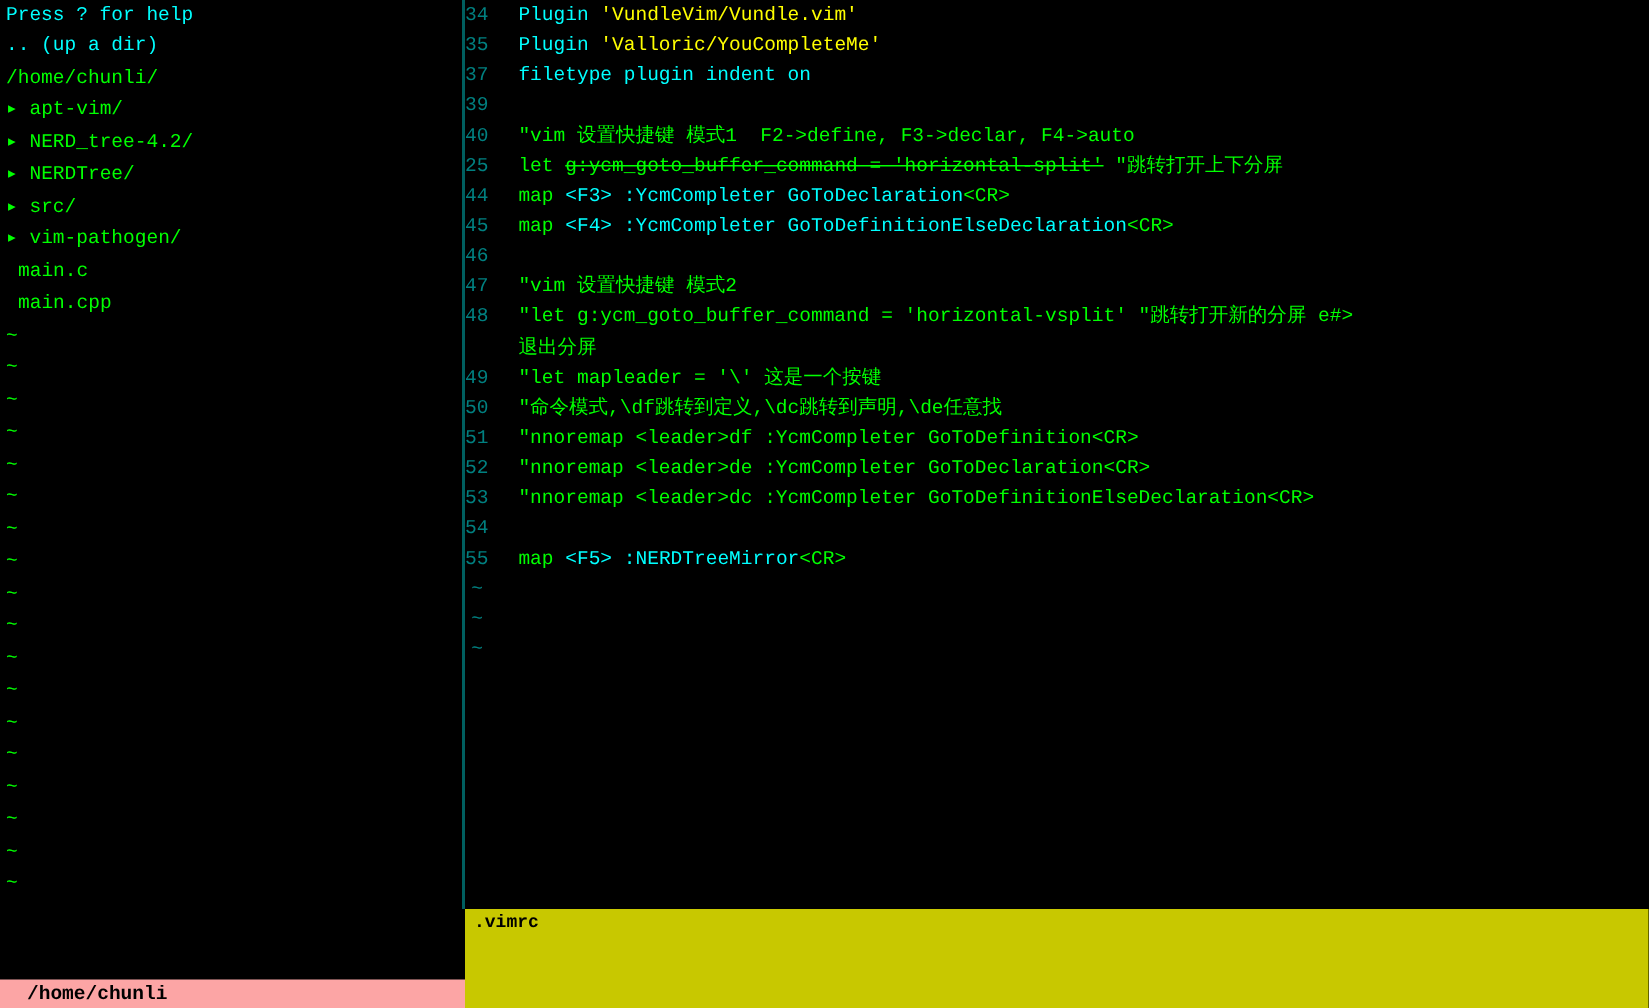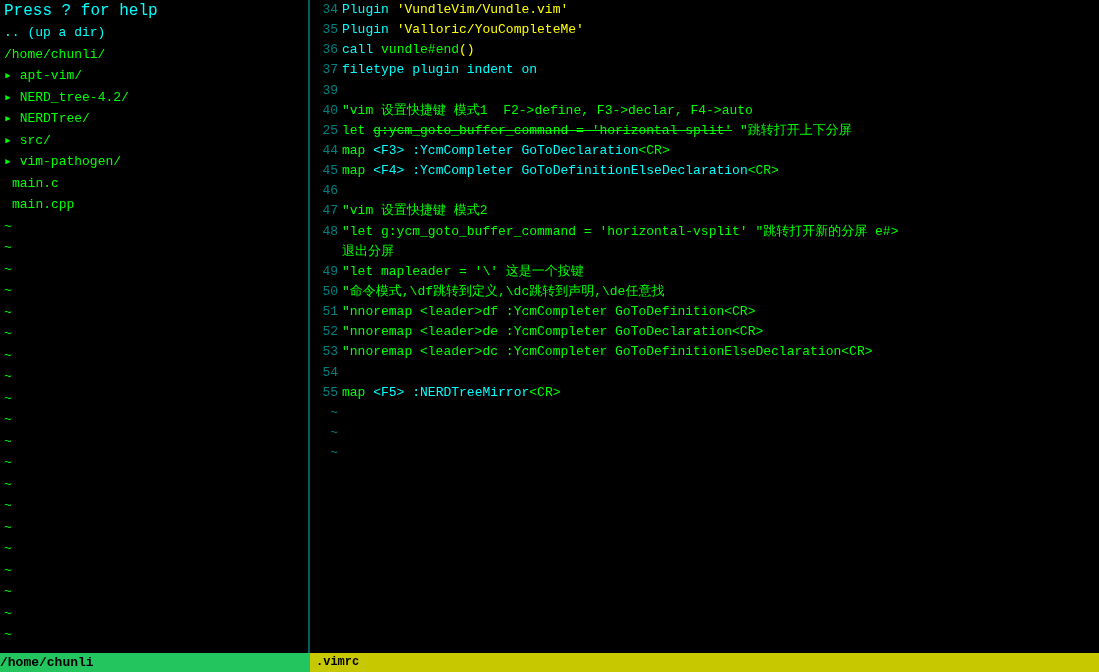--- a/index.html
+++ b/index.html
@@ -27,21 +27,21 @@
       padding: 0;
       overflow: hidden;
       flex-shrink: 0;
       border-right: 2px solid #005f5f;
       display: flex;
       flex-direction: column;
     }
     .sidebar-header {
       color: #00ffff;
       padding: 2px 4px;
-      font-size: 16px;
+      font-size: 13px;
     }
     .sidebar-item {
       padding: 1px 4px;
       white-space: nowrap;
       cursor: pointer;
       line-height: 1.5;
     }
     .sidebar-item.dir-up {
       color: #00ffff;
     }
@@ -73,21 +73,21 @@
     }
     .code-line {
       display: flex;
       line-height: 1.55;
       white-space: pre;
     }
     .line-num {
       color: #008080;
       min-width: 32px;
       text-align: right;
-      padding-right: 4px;
+      padding-right: 20px;
       user-select: none;
       flex-shrink: 0;
     }
     .line-content {
       flex: 1;
     }
     
     .kw-plugin { color: #00ffff; }
     .str-val { color: #ffff00; }
     .kw-call { color: #00ffff; }
@@ -96,27 +96,28 @@
     .kw-filetype { color: #00ffff; }
     .comment { color: #00ff00; }
     .kw-let { color: #00ff00; }
     .kw-map { color: #00ff00; }
     .map-key { color: #00ffff; }
     .cmd-name { color: #00ffff; }
     .cmd-cr { color: #00ff00; }
     .strikethrough-line { text-decoration: line-through; color: #00ff00; }
     
     .status-bar-left {
-      background: #22c55e;
+      background: #fca5a5;
       color: #000;
-      padding: 2px 0;
+      padding: 2px 18px;
       font-weight: bold;
       font-size: 13px;
       width: 310px;
       flex-shrink: 0;
+      margin-top: 47px;
     }
     .status-bar-right {
       background: #c8c800;
       color: #000;
       padding: 2px 6px;
       font-weight: bold;
       font-size: 12px;
       flex: 1;
     }
     .status-row {
@@ -170,24 +171,20 @@
       <div class="code-line">
         <span class="line-num">34</span>
         <span class="line-content"><span class="kw-plugin">Plugin</span> <span class="str-val">'VundleVim/Vundle.vim'</span></span>
       </div>
 
       <div class="code-line">
         <span class="line-num">35</span>
         <span class="line-content"><span class="kw-plugin">Plugin</span> <span class="str-val">'Valloric/YouCompleteMe'</span></span>
       </div>
 
-      <div class="code-line">
-        <span class="line-num">36</span>
-        <span class="line-content"><span class="kw-call">call</span> <span class="fn-name">vundle#end</span><span class="fn-paren">()</span></span>
-      </div>
 
       <div class="code-line">
         <span class="line-num">37</span>
         <span class="line-content"><span class="kw-filetype">filetype plugin indent on</span></span>
       </div>
 
 
       <div class="code-line">
         <span class="line-num">39</span>
         <span class="line-content"></span>

